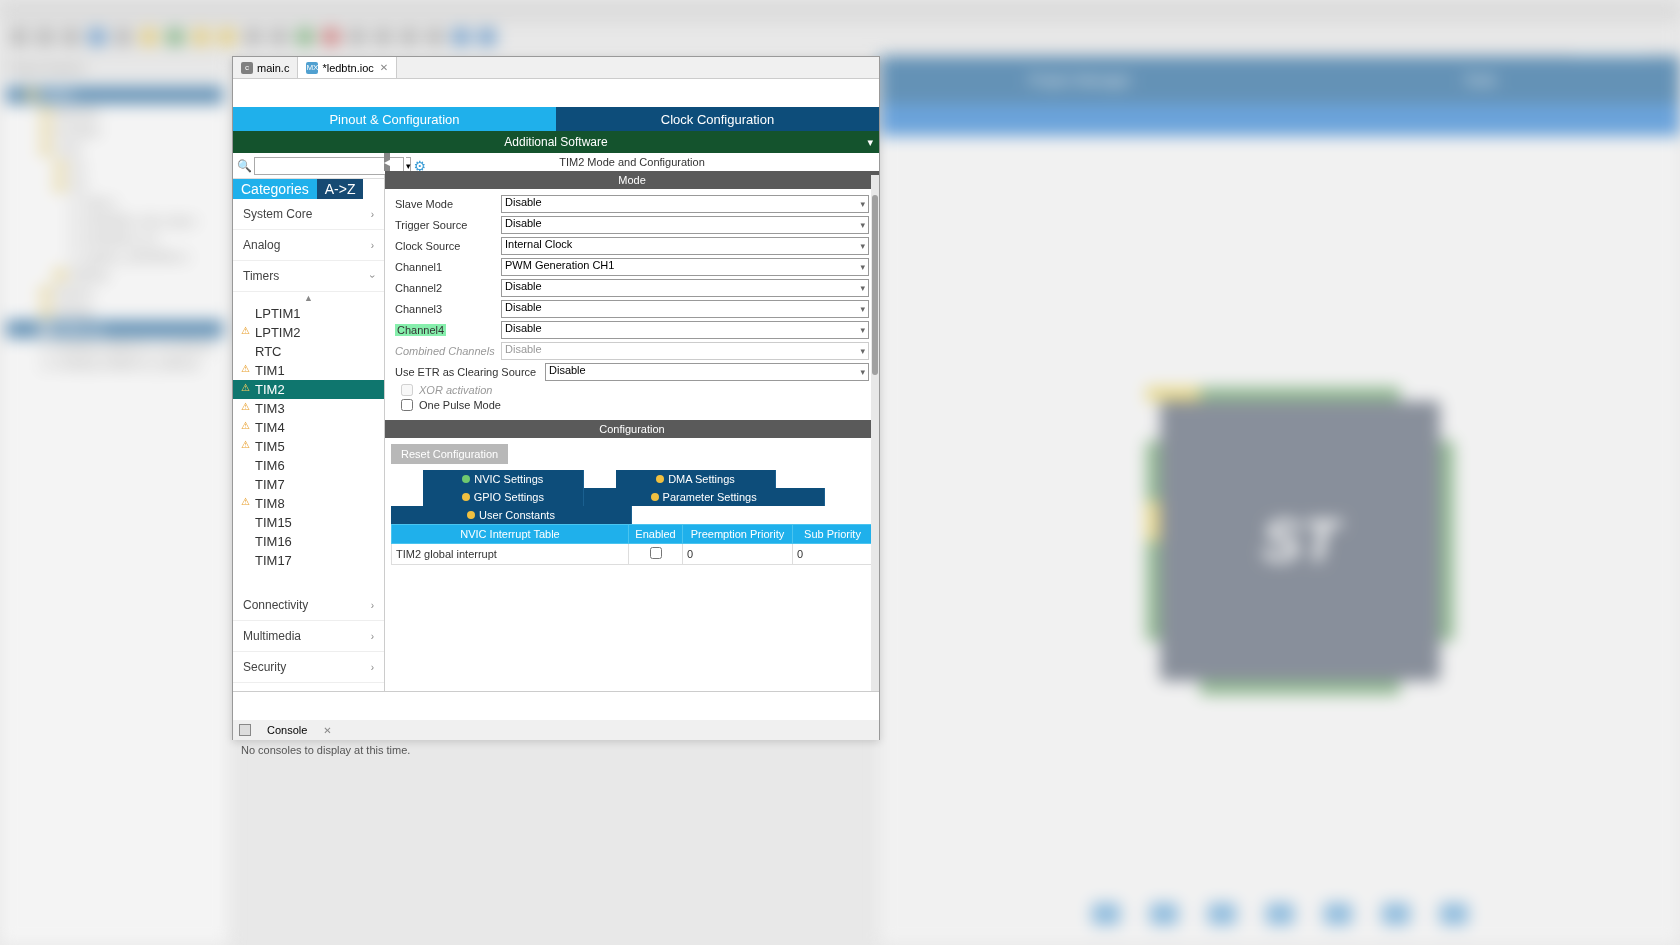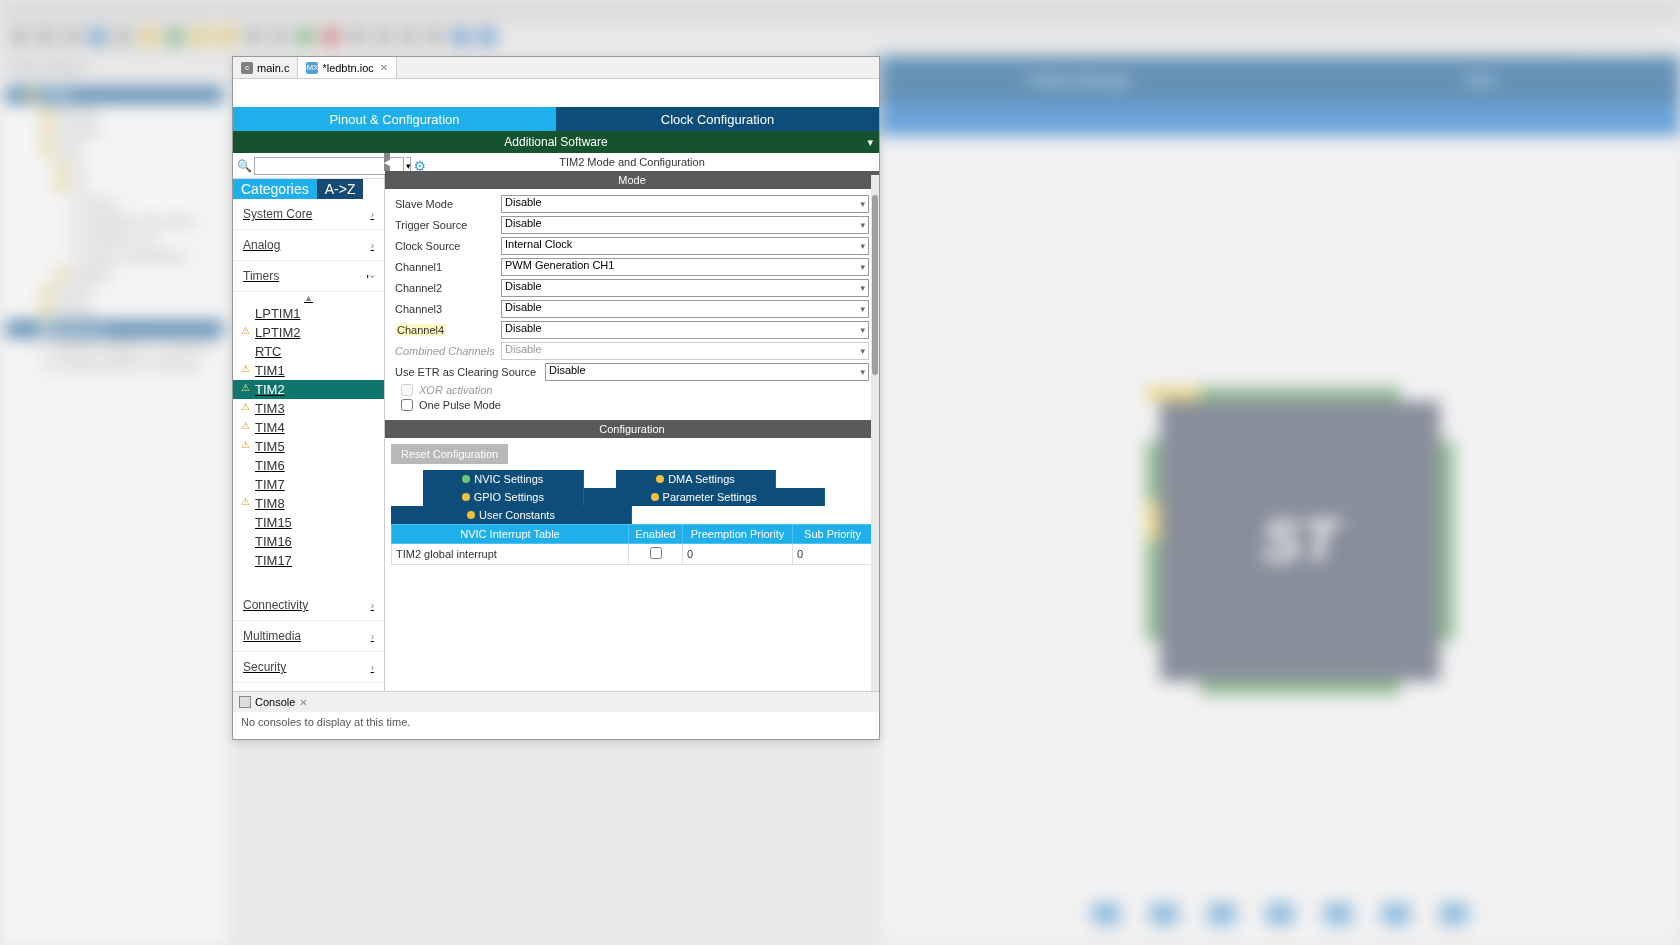--- a/index.html
+++ b/index.html
@@ -60,21 +60,21 @@
 .left-col { width: 152px; border-right: 1px solid #ccc; display: flex; flex-direction: column; }
 .search-row { height: 26px; display: flex; align-items: center; padding: 0 4px; gap: 2px; border-bottom: 1px solid #ddd; }
 .search-icon { font-size: 12px; color: #666; }
 .search-input { flex: 1; height: 18px; border: 1px solid #aaa; font-size: 11px; padding: 0 3px; }
 .search-drop { width: 14px; height: 18px; border: 1px solid #aaa; border-left: none; font-size: 9px; display: flex; align-items: center; justify-content: center; }
 .gear-icon { font-size: 14px; color: #3b9dd6; cursor: pointer; }
 .tab-pills { display: flex; height: 20px; }
 .pill { padding: 2px 8px; font-size: 14px; cursor: pointer; }
 .pill.active { background: #1fb0eb; color: #fff; }
 .pill.dark { background: #164a73; color: #fff; }
-.cat-list { flex: 1; overflow-y: auto; text-decoration: underline; }
+.cat-list { flex: 1; overflow-y: auto; }
 .cat-item { padding: 8px 10px; font-size: 12px; color: #444; border-bottom: 1px solid #eee; display: flex; justify-content: space-between; align-items: center; cursor: pointer; }
 .cat-chev { font-size: 10px; color: #888; transform: rotate(0deg); }
 .cat-chev.down { transform: rotate(90deg); }
 .timer-list { background: #fff; }
 .timer-up { text-align: center; font-size: 9px; color: #888; padding: 1px 0; }
 .timer-item { padding: 2px 10px 2px 22px; font-size: 13px; color: #333; cursor: pointer; position: relative; }
 .timer-item.selected { background: #0f766e; color: #fff; }
 .timer-warn::before { content: "⚠"; position: absolute; left: 8px; font-size: 10px; color: #e8a030; }
 .timer-item.selected.timer-warn::before { color: #ffd060; }
 
@@ -102,21 +102,21 @@
 .cfg-dot.y { background: #f0c040; }
 .nvic-table { width: 100%; border-collapse: collapse; font-size: 11px; }
 .nvic-table th { background: #1fb0eb; color: #fff; padding: 3px 4px; border: 1px solid #4ac4ef; font-weight: normal; }
 .nvic-table td { padding: 3px 4px; border: 1px solid #ddd; color: #333; }
 .nvic-check { width: 12px; height: 12px; }
 
 .scroll-y { position: absolute; right: 0; top: 22px; bottom: 0; width: 8px; background: #e8e8e8; }
 .scroll-thumb { position: absolute; left: 1px; right: 1px; top: 20px; height: 180px; background: #a0a0a0; border-radius: 3px; }
 
 .console-panel { position: absolute; bottom: 0; left: 0; right: 0; height: 48px; border-top: 1px solid #ccc; background: #fff; }
-.console-hdr { height: 20px; background: #f0f0f0; display: flex; align-items: center; padding: 0 6px; font-size: 11px; gap: 4px; }
+.console-hdr { height: 20px; background: #f0f0f0; display: flex; align-items: center; padding: 0 6px; font-size: 11px; gap: 16px; margin-top: 28px; }
 .console-ico { width: 12px; height: 12px; border: 1px solid #888; background: #ddd; }
 .console-close { font-size: 10px; color: #888; }
 .console-body { padding: 4px 8px; font-size: 11px; color: #555; }
 </style>
 </head>
 <body>
 
 <div class="bg-blur">
   <div class="bg-menubar"></div>
   <div class="bg-toolbar">
@@ -353,21 +353,21 @@
         </div>
         <div class="field-row">
           <div class="field-label">Channel2</div>
           <div class="field-select"><span>Disable</span><span class="sel-arrow">▾</span></div>
         </div>
         <div class="field-row">
           <div class="field-label">Channel3</div>
           <div class="field-select"><span>Disable</span><span class="sel-arrow">▾</span></div>
         </div>
         <div class="field-row">
-          <div class="field-label"><span class="hl" style="background:#fef9c3;padding:0 2px">Channel4</span></div>
+          <div class="field-label"><span class="hl" style="background:#86efac;padding:0 2px">Channel4</span></div>
           <div class="field-select"><span>Disable</span><span class="sel-arrow">▾</span></div>
         </div>
         <div class="field-row">
           <div class="field-label dim">Combined Channels</div>
           <div class="field-select dim"><span>Disable</span><span class="sel-arrow">▾</span></div>
         </div>
         <div class="field-row">
           <div class="field-label" style="width:150px">Use ETR as Clearing Source</div>
           <div class="field-select"><span>Disable</span><span class="sel-arrow">▾</span></div>
         </div>

